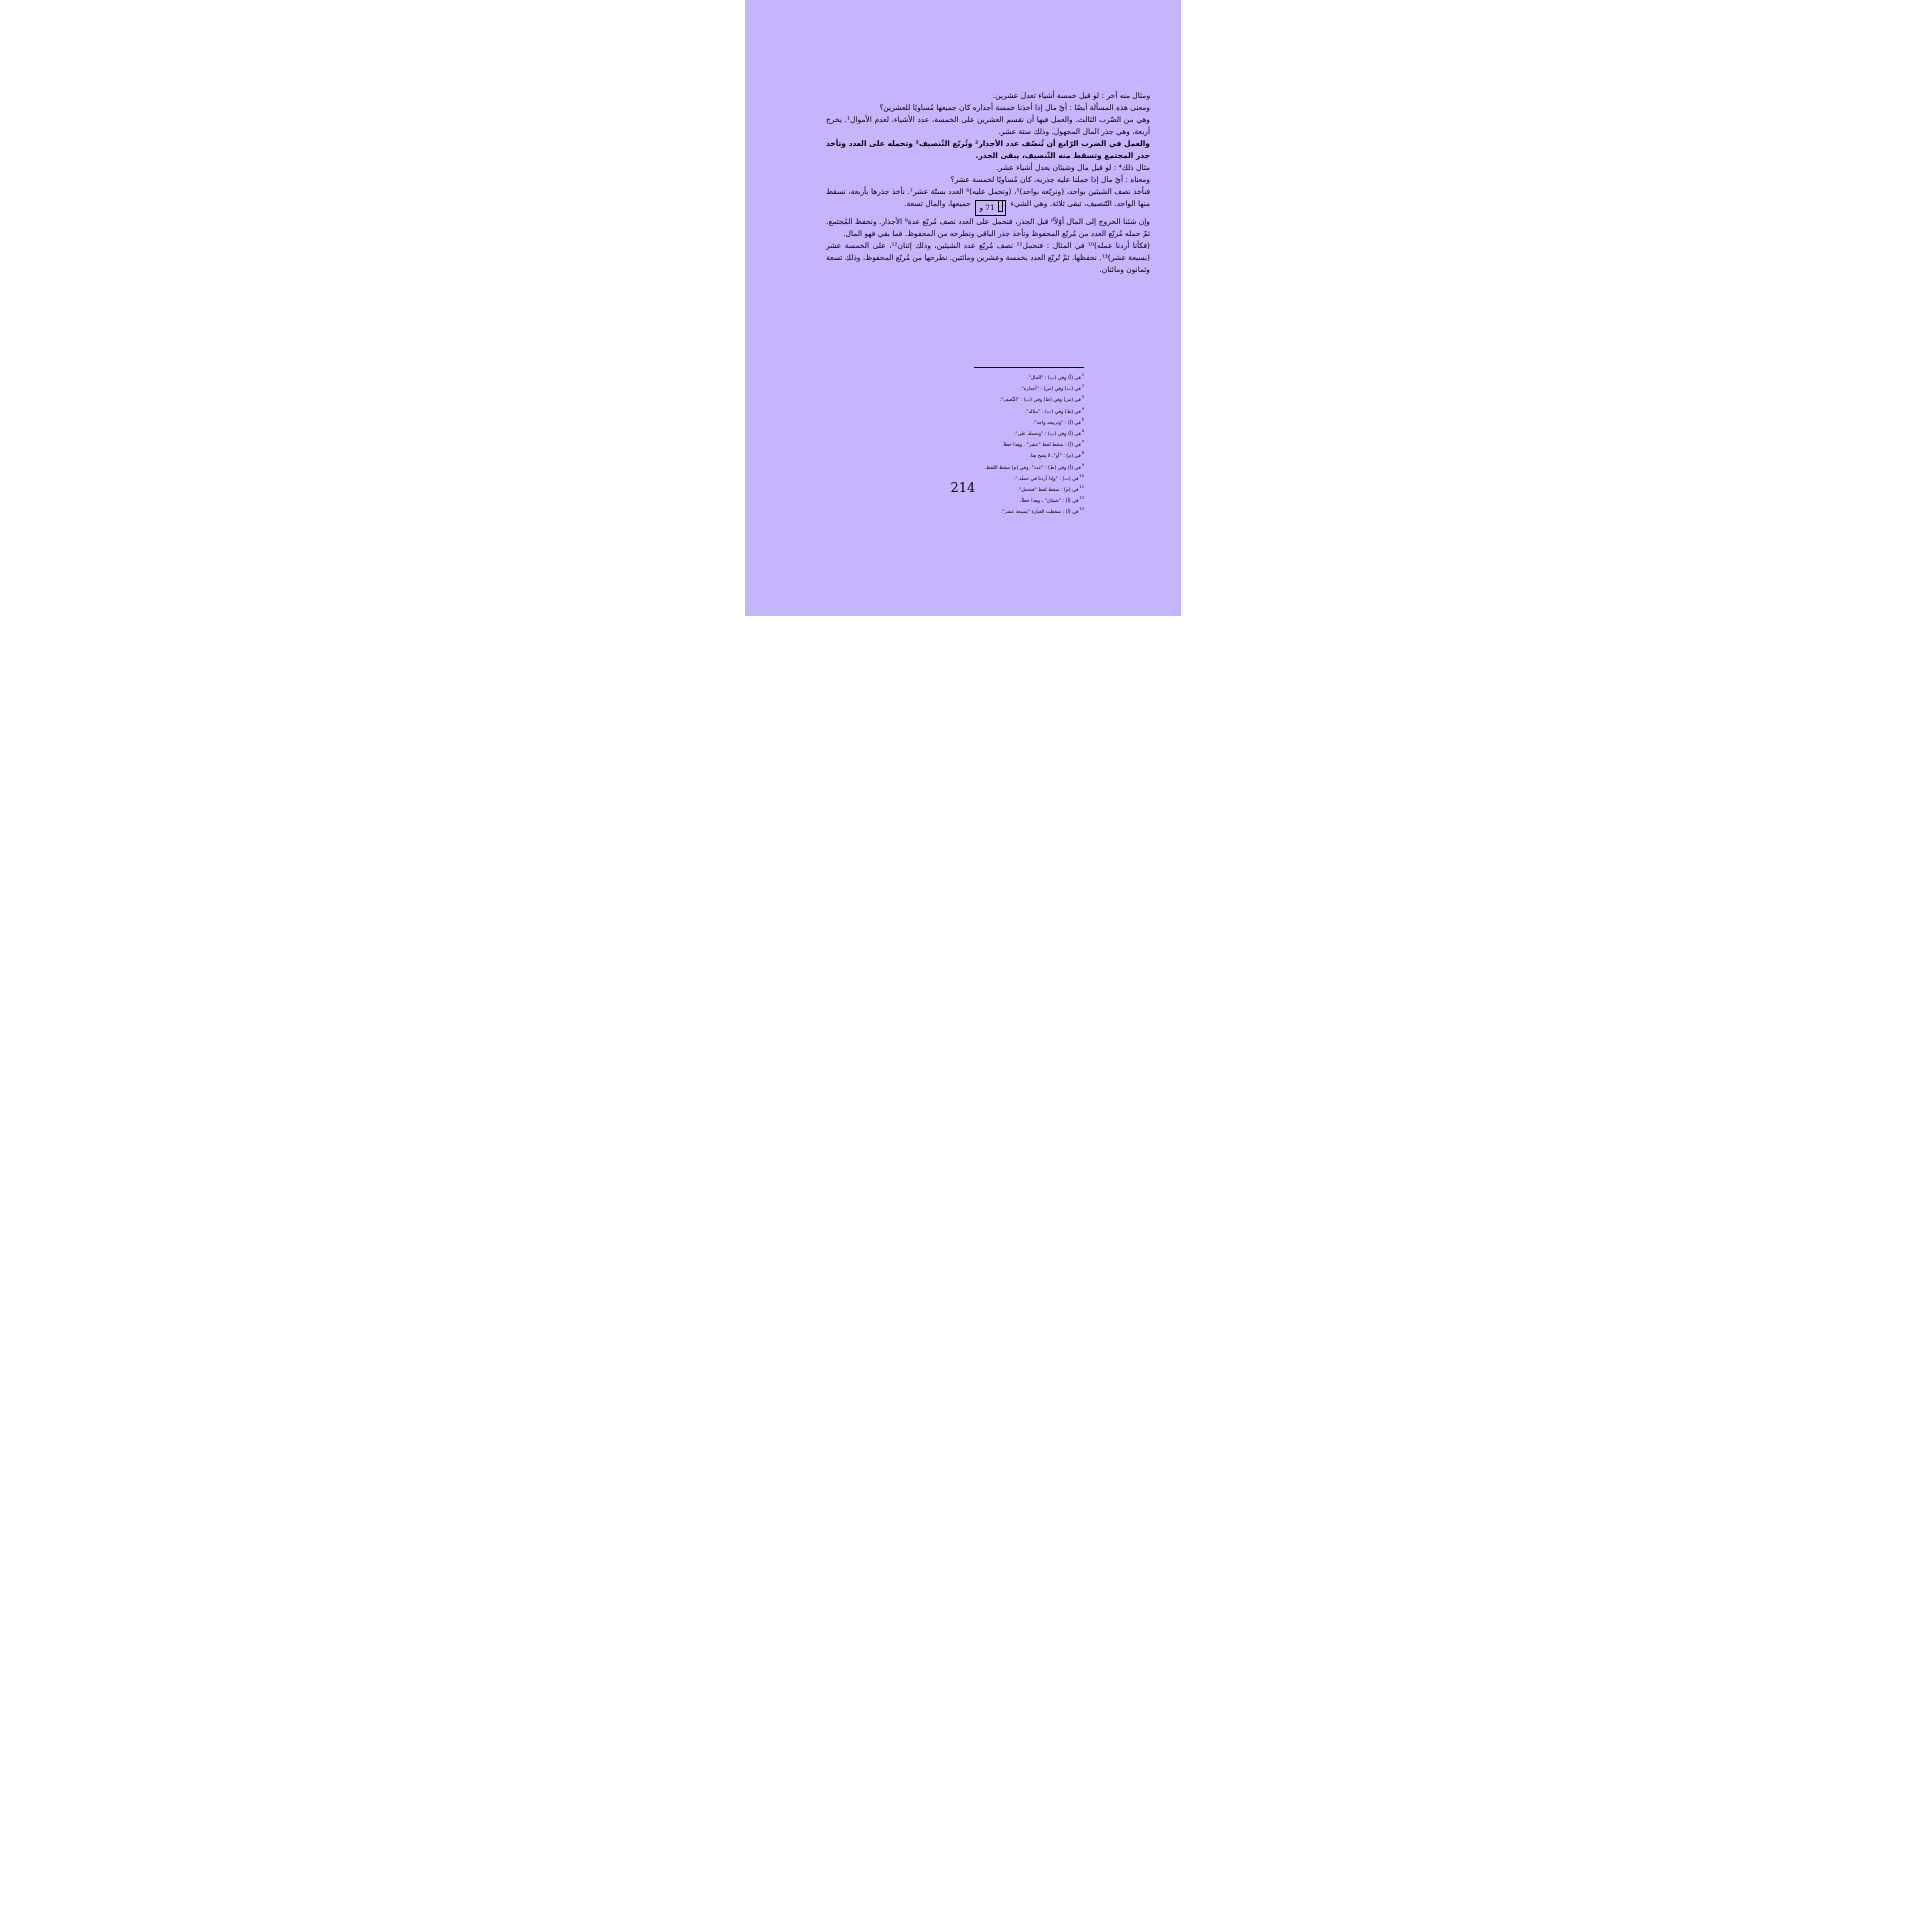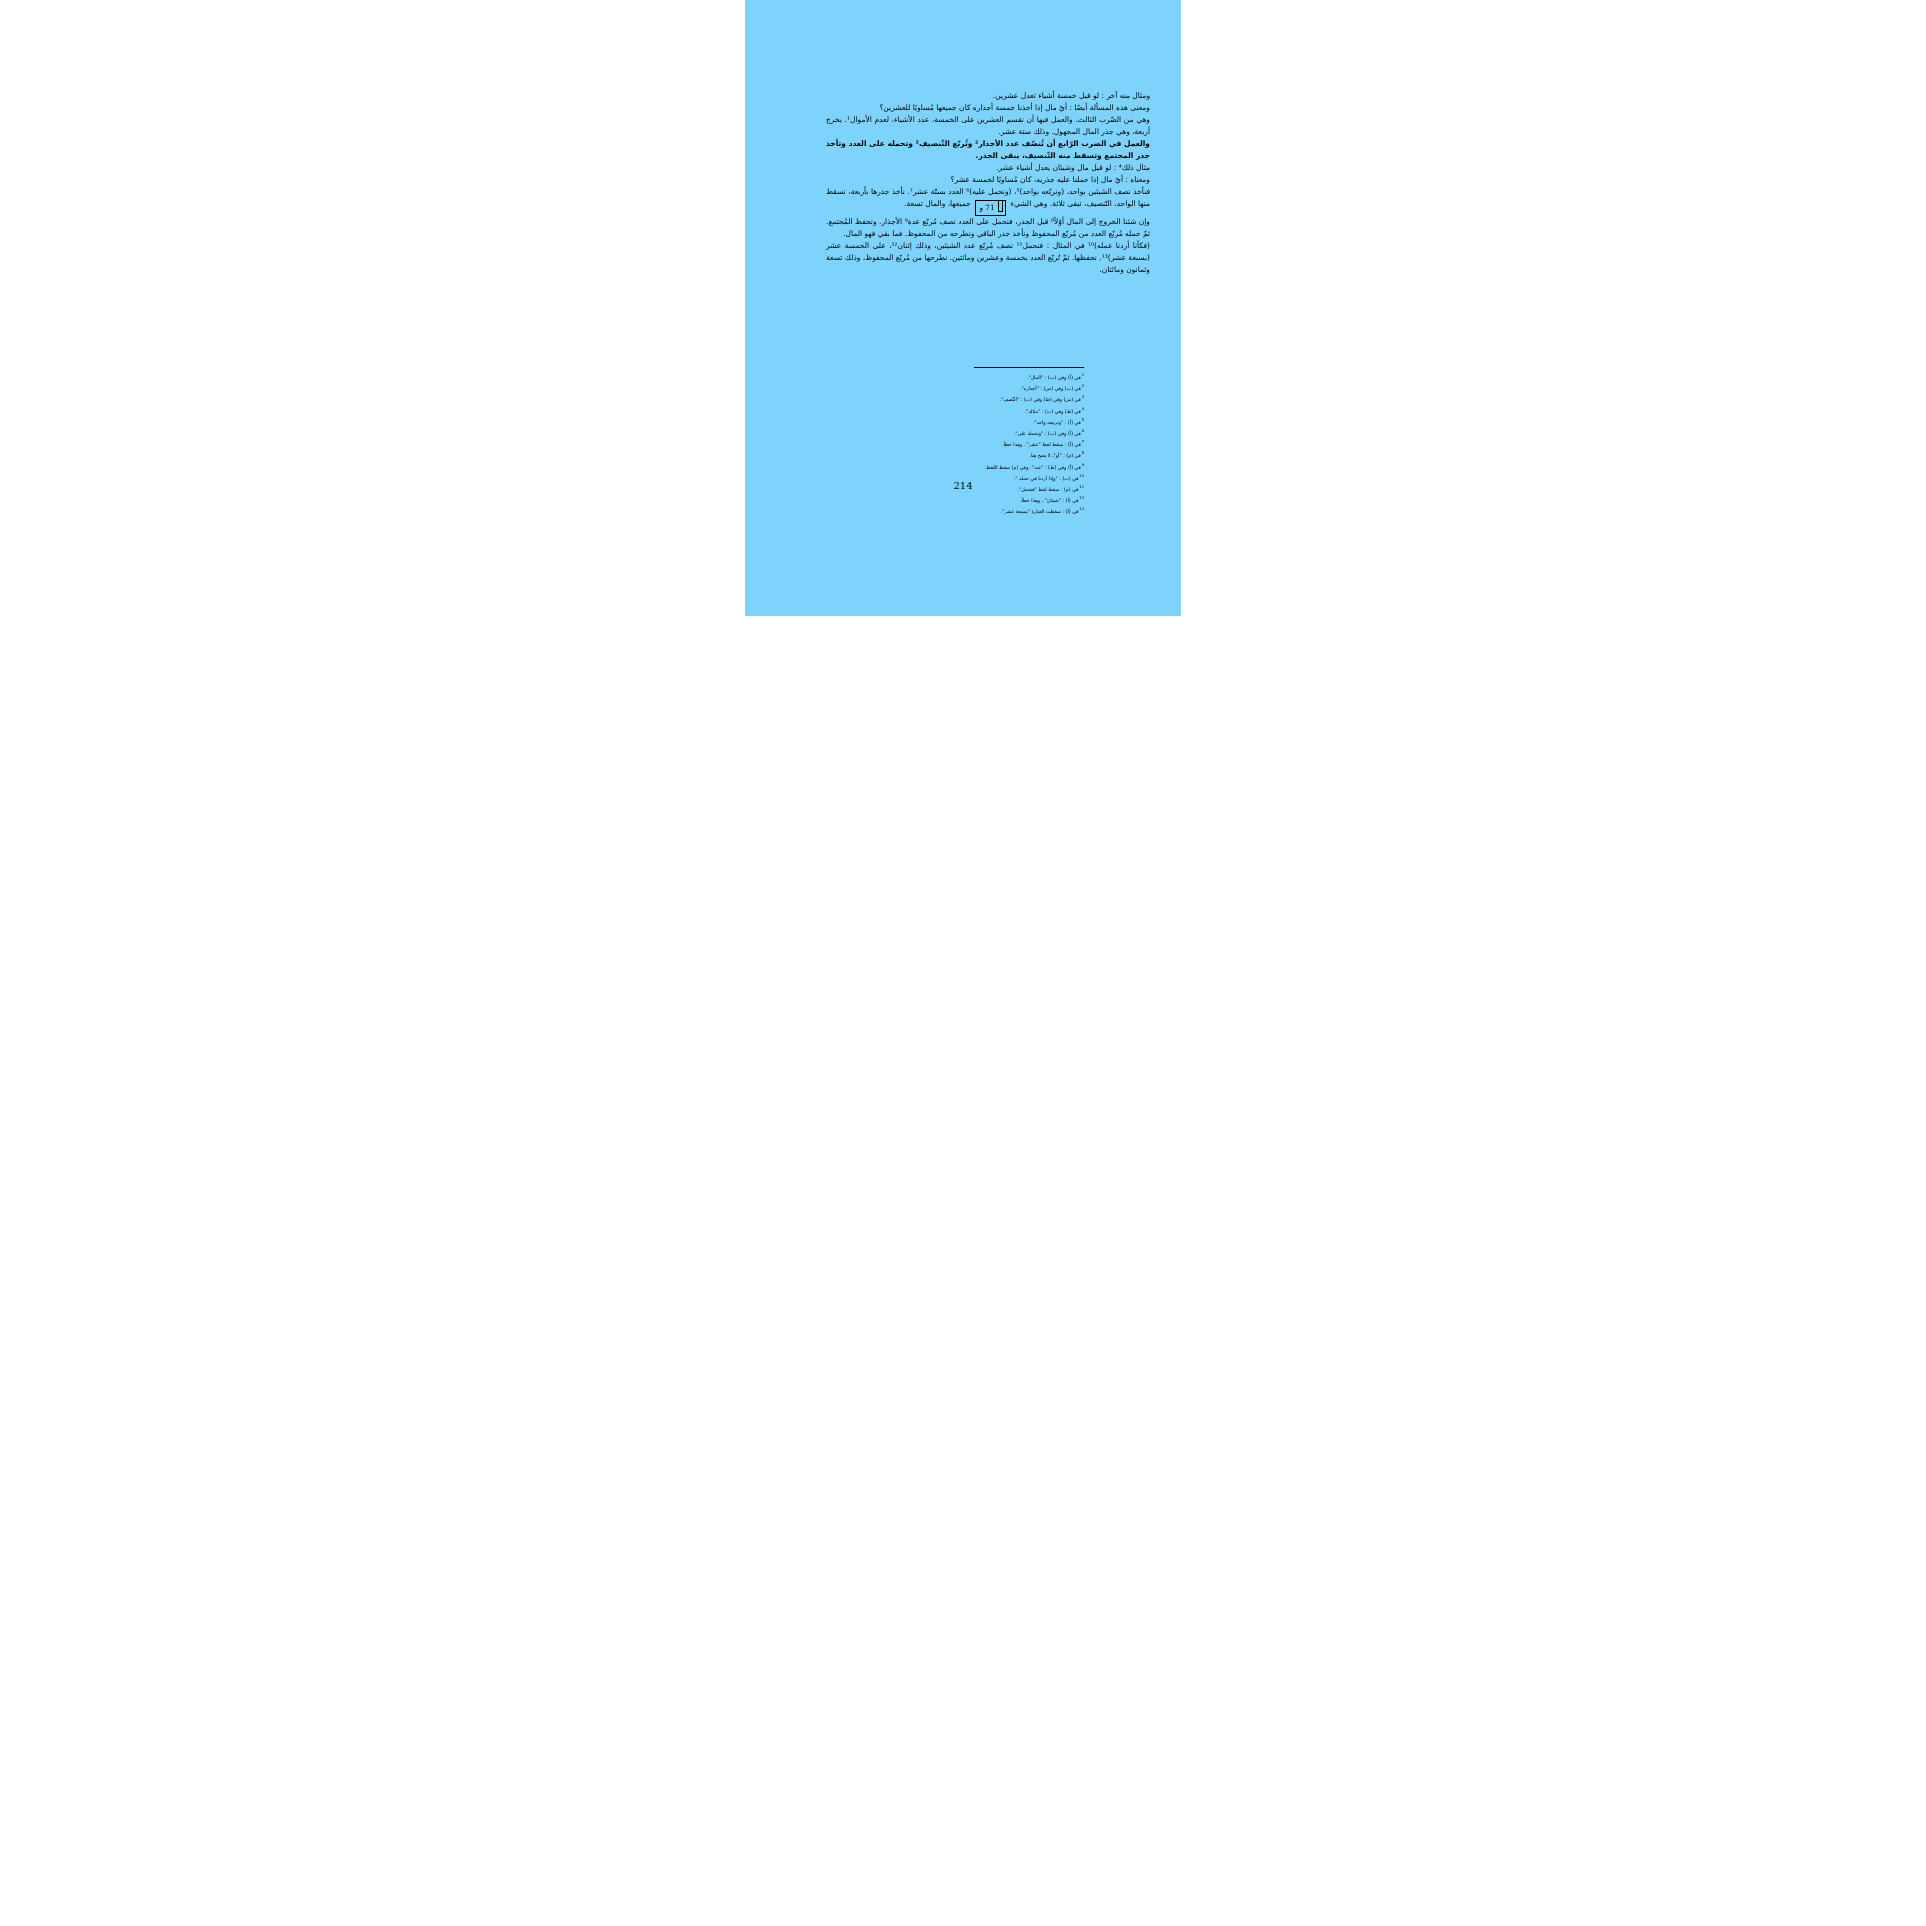--- a/index.html
+++ b/index.html
@@ -1,20 +1,20 @@
 <!DOCTYPE html>
 <html lang="ar" dir="rtl" style="font-size:6.2px"><head>
 <meta charset="utf-8">
 <style>
   html,body { margin:0; padding:0; background:#ffffff; }
   .page {
     position:relative;
     width:436px; height:616px;
     margin:0 auto;
-    background:#7dd3fc;
+    background:#c4b5fd;
     color:#000;
     direction:rtl;
     font-family:"DejaVu Sans", sans-serif;
     overflow:hidden;
   }
   .main {
     position:absolute;
     top:90px; right:31px;
     width:324px;
     font-size:7.5px;
@@ -64,21 +64,21 @@
   .footnote sup {
     font-size:3.7px;
     margin-left:0.8px;
   }
   .page-number {
     position:absolute;
     top:480px; left:0;
     width:100%;
     text-align:center;
     font-family:"DejaVu Serif", serif;
-    font-size:10px;
+    font-size:13px;
     direction:ltr;
   }
 </style>
 </head>
 <body>
 
 <div class="page">
 
   <div class="main">
     <p>ومثال منه آخر : لو قيل خمسة أشياء تعدل عشرين.</p>

